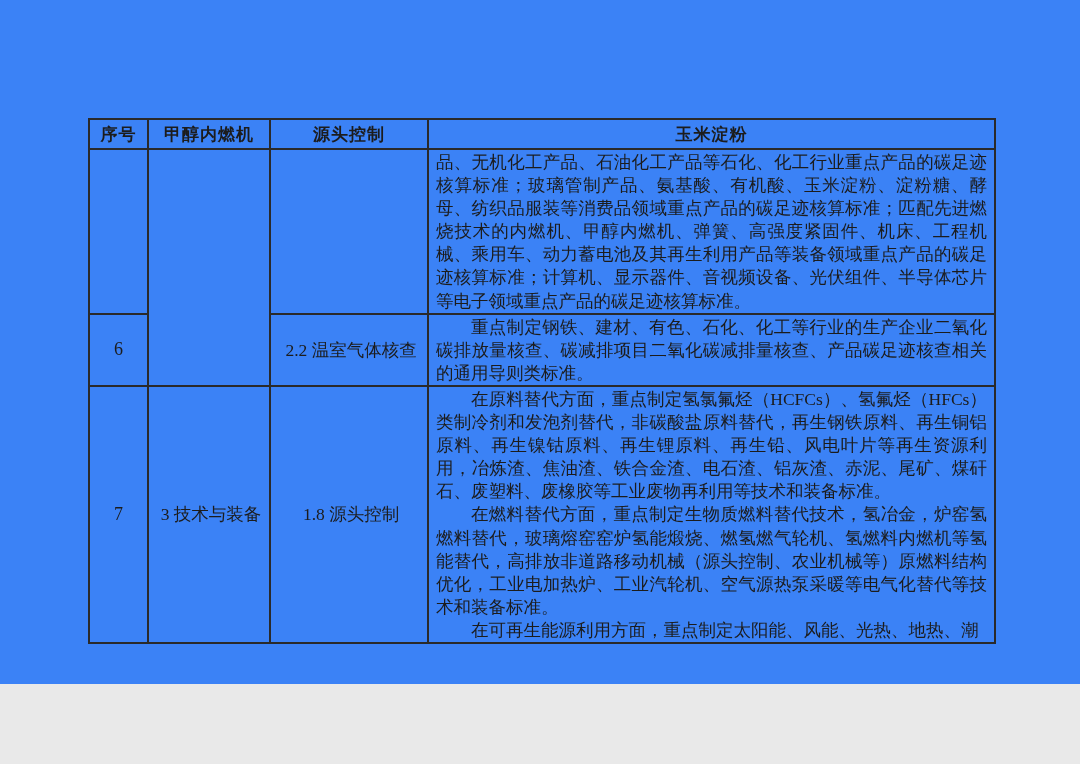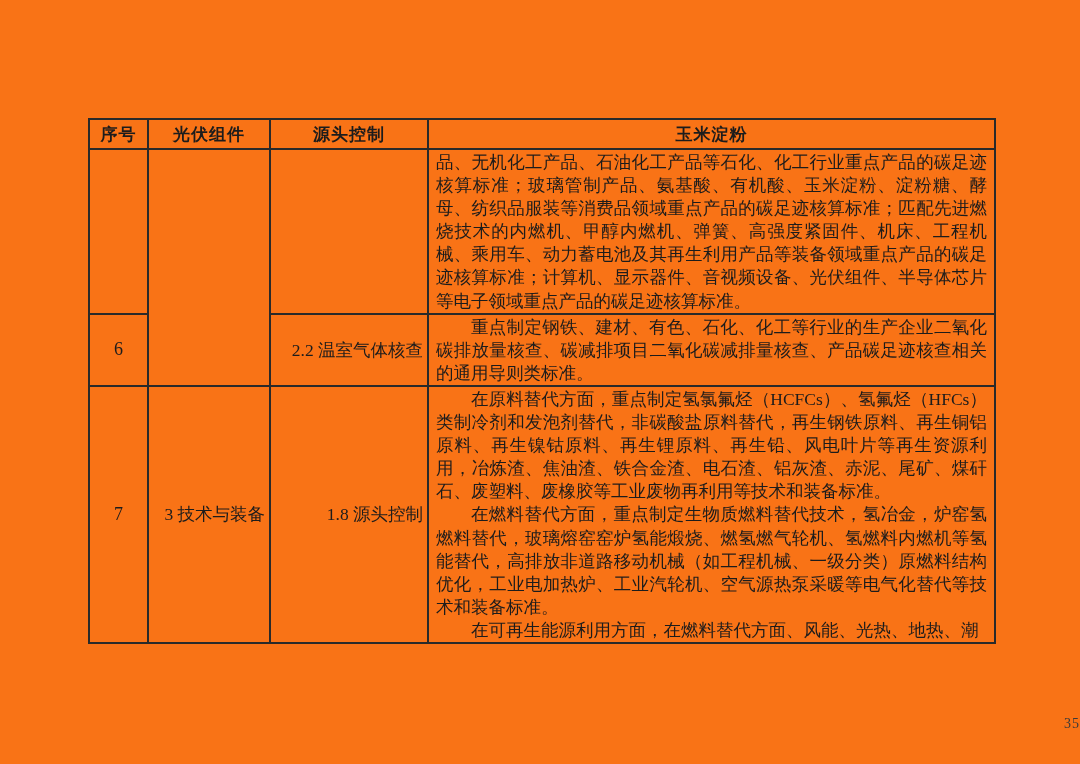--- a/index.html
+++ b/index.html
@@ -1,21 +1,21 @@
 <!DOCTYPE html>
 <html lang="zh"><head>
 <meta charset="utf-8">
 <style>
   * { margin: 0; padding: 0; box-sizing: border-box; }
   html, body { background: #e9e9e9; }
   .page {
     position: relative;
     width: 1080px;
-    height: 764px;
-    background: #f97316;
+    height: 684px;
+    background: #3b82f6;
     font-family: "Liberation Serif", "DejaVu Serif", serif;
     color: #1c1c1c;
     overflow: hidden;
   }
   table.doc-table {
     position: absolute;
     left: 88px;
     top: 118px;
     width: 906px;
     border-collapse: collapse;
@@ -35,21 +35,21 @@
     font-weight: bold;
     font-size: 17px;
     text-align: center;
     letter-spacing: 1px;
     padding: 2px 0;
   }
   tr.row-cont { height: 163px; }
   tr.row-6    { height: 68px; }
   tr.row-7    { height: 254px; }
   td.cell-seq { text-align: center; font-size: 18px; }
-  td.cell-l1, td.cell-l2 { text-align: right; padding: 2px 4px 2px 8px; margin-top: 17px; }
+  td.cell-l1, td.cell-l2 { text-align: center; padding: 2px 4px 2px 8px; margin-top: 17px; }
   td.cell-dir {
     vertical-align: top;
     padding: 1px 7px 0 7px;
     line-height: 23.1px;
     overflow: hidden;
   }
   td.cell-dir p {
     text-align: justify;
     text-justify: inter-character;
     text-indent: 2em;
@@ -75,21 +75,21 @@
   <table class="doc-table">
     <colgroup>
       <col class="c-seq">
       <col class="c-l1">
       <col class="c-l2">
       <col class="c-dir">
     </colgroup>
     <thead>
       <tr>
         <th>序号</th>
-        <th>光伏组件</th>
+        <th>甲醇内燃机</th>
         <th>源头控制</th>
         <th>玉米淀粉</th>
       </tr>
     </thead>
     <tbody>
       <tr class="row-cont">
         <td class="cell-seq"></td>
         <td class="cell-l1" rowspan="2"></td>
         <td class="cell-l2"></td>
         <td class="cell-dir">
@@ -102,22 +102,22 @@
         <td class="cell-dir">
           <p>重点制定钢铁、建材、有色、石化、化工等行业的生产企业二氧化碳排放量核查、碳减排项目二氧化碳减排量核查、产品碳足迹核查相关的通用导则类标准。</p>
         </td>
       </tr>
       <tr class="row-7">
         <td class="cell-seq">7</td>
         <td class="cell-l1">3 技术与装备</td>
         <td class="cell-l2">1.8 源头控制</td>
         <td class="cell-dir">
           <p>在原料替代方面，重点制定氢氯氟烃（HCFCs）、氢氟烃（HFCs）类制冷剂和发泡剂替代，非碳酸盐原料替代，再生钢铁原料、再生铜铝原料、再生镍钴原料、再生锂原料、再生铅、风电叶片等再生资源利用，冶炼渣、焦油渣、铁合金渣、电石渣、铝灰渣、赤泥、尾矿、煤矸石、废塑料、废橡胶等工业废物再利用等技术和装备标准。</p>
-          <p>在燃料替代方面，重点制定生物质燃料替代技术，氢冶金，炉窑氢燃料替代，玻璃熔窑窑炉氢能煅烧、燃氢燃气轮机、氢燃料内燃机等氢能替代，高排放非道路移动机械（如工程机械、一级分类）原燃料结构优化，工业电加热炉、工业汽轮机、空气源热泵采暖等电气化替代等技术和装备标准。</p>
-          <p>在可再生能源利用方面，在燃料替代方面、风能、光热、地热、潮</p>
+          <p>在燃料替代方面，重点制定生物质燃料替代技术，氢冶金，炉窑氢燃料替代，玻璃熔窑窑炉氢能煅烧、燃氢燃气轮机、氢燃料内燃机等氢能替代，高排放非道路移动机械（源头控制、农业机械等）原燃料结构优化，工业电加热炉、工业汽轮机、空气源热泵采暖等电气化替代等技术和装备标准。</p>
+          <p>在可再生能源利用方面，重点制定太阳能、风能、光热、地热、潮</p>
         </td>
       </tr>
     </tbody>
   </table>
 
   <div class="page-number">35</div>
 
 </div>
 
 </body></html>

